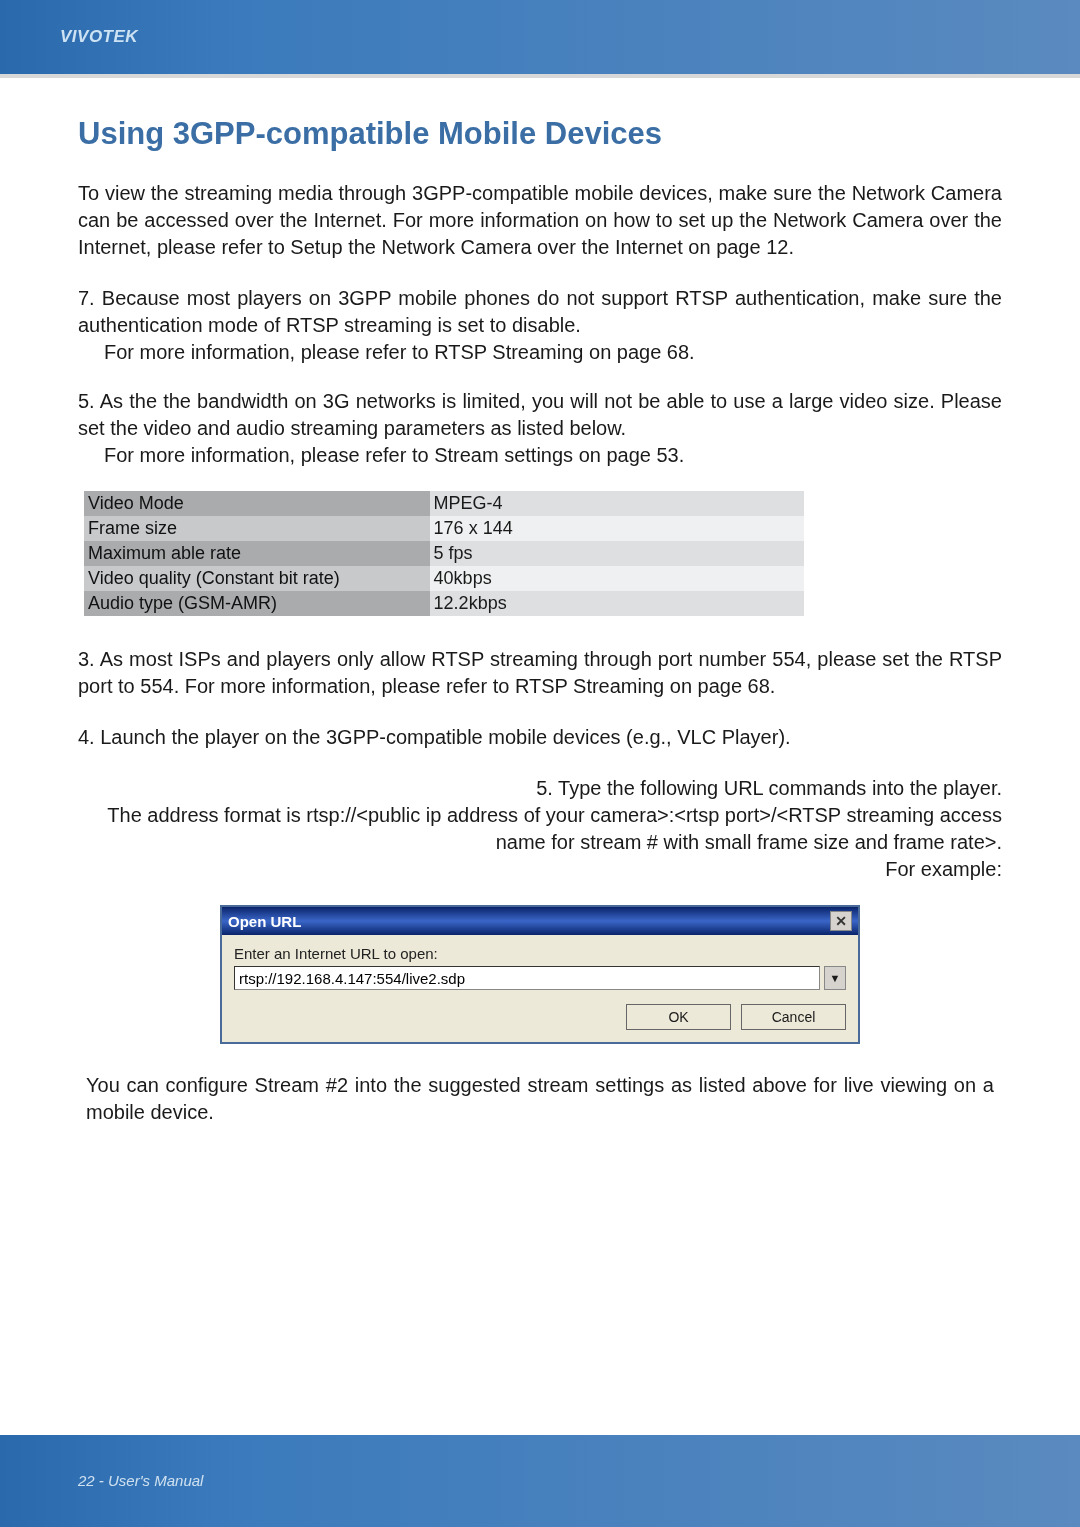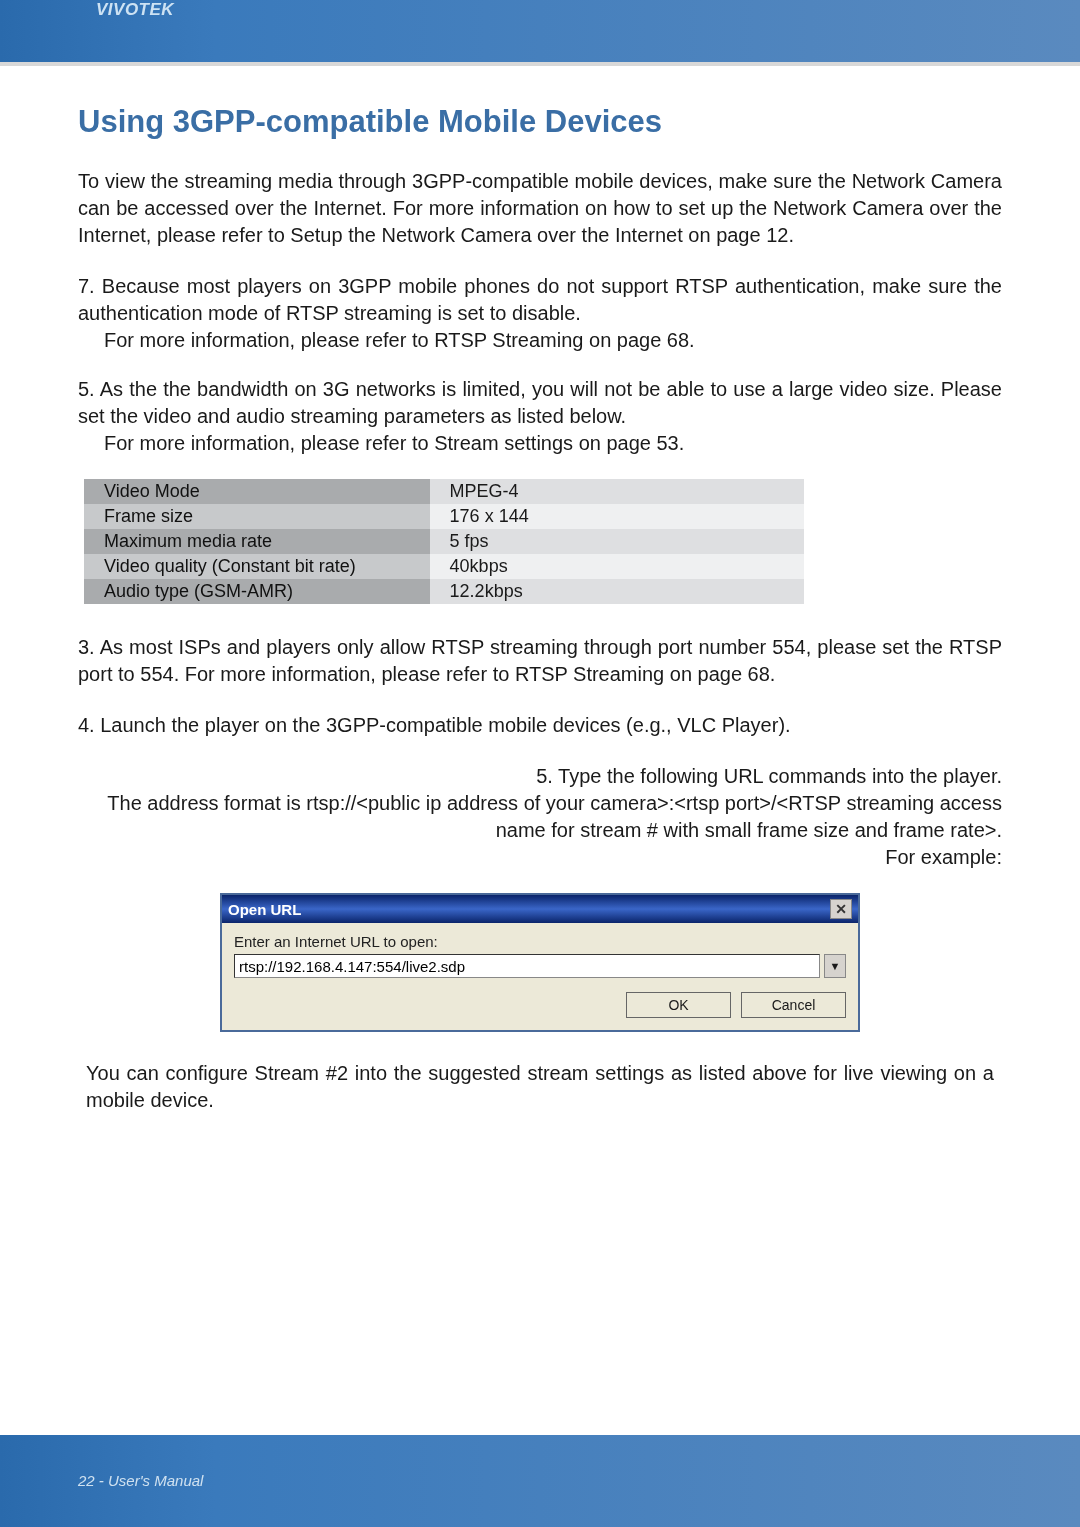--- a/index.html
+++ b/index.html
@@ -4,24 +4,25 @@
 <style>
   * { margin: 0; padding: 0; box-sizing: border-box; }
   body {
     width: 1080px;
     height: 1527px;
     background: #ffffff;
     font-family: Arial, Helvetica, sans-serif;
     overflow: hidden;
   }
   .top-band {
-    height: 62px;
+    height: 74px;
     background: linear-gradient(to right, #2a6aac 0%, #3a7abc 20%, #5a8abf 100%);
-    padding-left: 96px;
-    display: flex;
+    padding-left: 60px;
+    display: flex;
+    align-items: center;
   }
   .brand {
     color: #cde2f3;
     font-style: italic;
     font-size: 17px;
     font-weight: bold;
     letter-spacing: 0.5px;
   }
   .divider {
     height: 4px;
@@ -58,21 +59,21 @@
     padding-left: 26px;
   }
   table.settings {
     border-collapse: collapse;
     width: 720px;
     margin-left: 6px;
     margin-bottom: 30px;
   }
   table.settings td {
     font-size: 18px;
-    padding: 2px 20px;
+    padding: 2px 4px;
     border: none;
   }
   table.settings tr:nth-child(odd) td:first-child { background: #a9abad; }
   table.settings tr:nth-child(even) td:first-child { background: #c7c9cb; }
   table.settings tr:nth-child(odd) td:last-child { background: #dedfe1; }
   table.settings tr:nth-child(even) td:last-child { background: #eff0f1; }
   table.settings td:first-child { width: 48%; color:#111; }
 
   .dialog-wrap {
     display: flex;
@@ -191,21 +192,21 @@
     <tbody>
         <tr>
           <td>Video Mode</td>
           <td>MPEG-4</td>
         </tr>
     <tr>
           <td>Frame size</td>
           <td>176 x 144</td>
         </tr>
     <tr>
-          <td>Maximum media rate</td>
+          <td>Maximum able rate</td>
           <td>5 fps</td>
         </tr>
     <tr>
           <td>Video quality (Constant bit rate)</td>
           <td>40kbps</td>
         </tr>
     <tr>
           <td>Audio type (GSM-AMR)</td>
           <td>12.2kbps</td>
         </tr>

